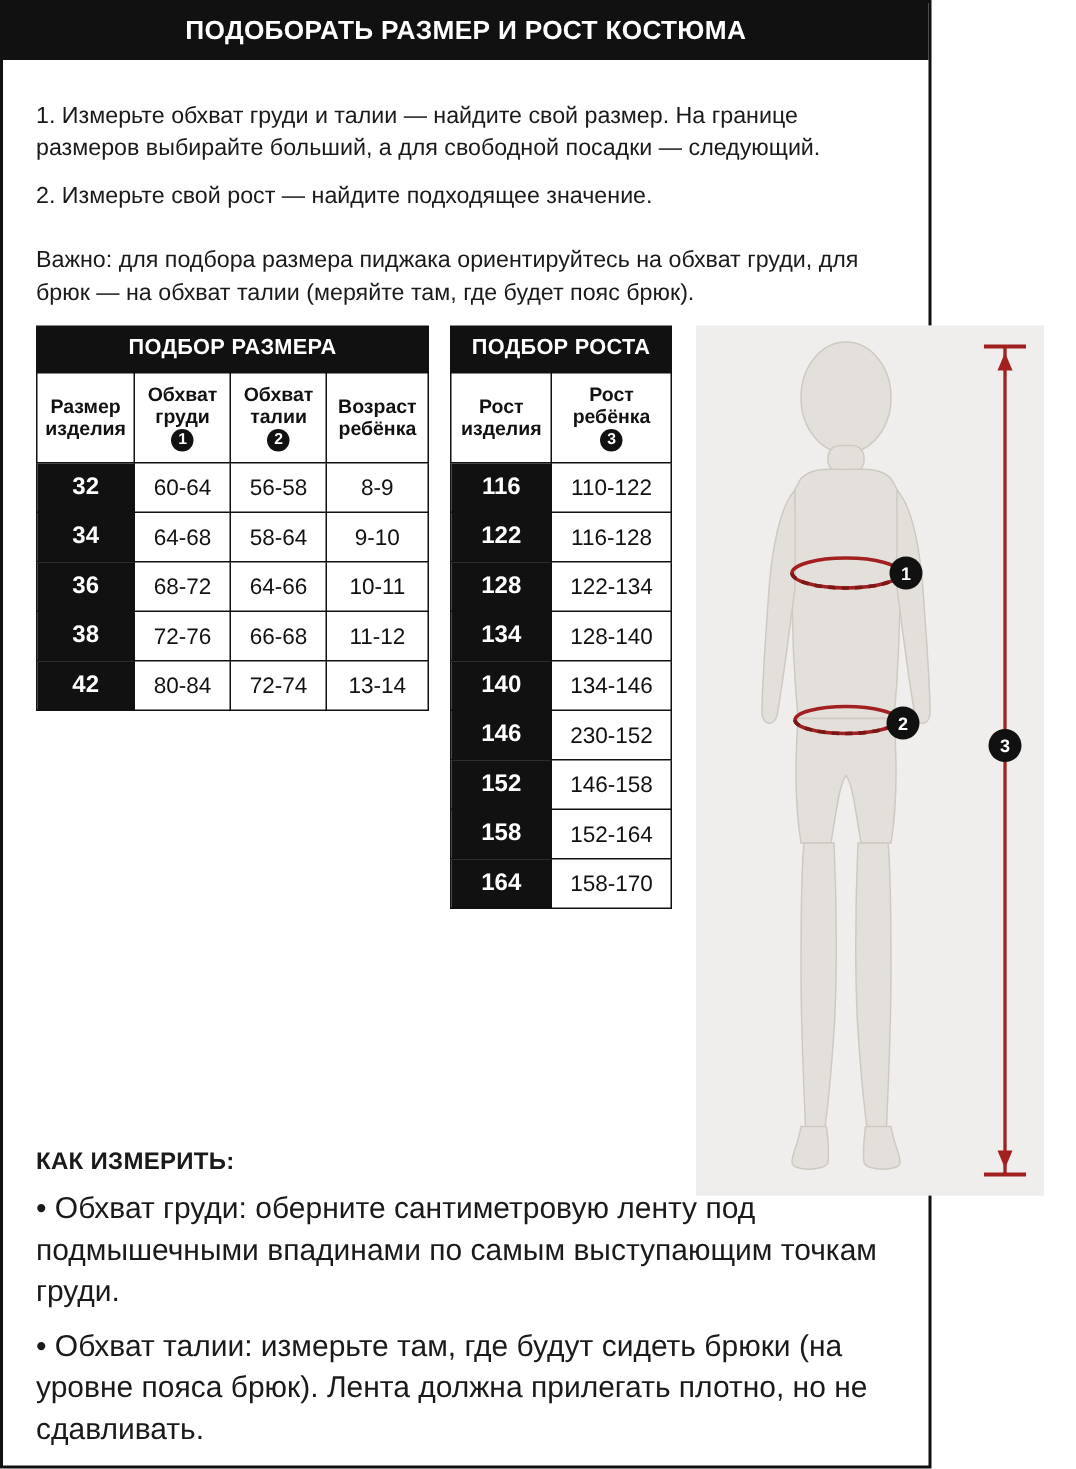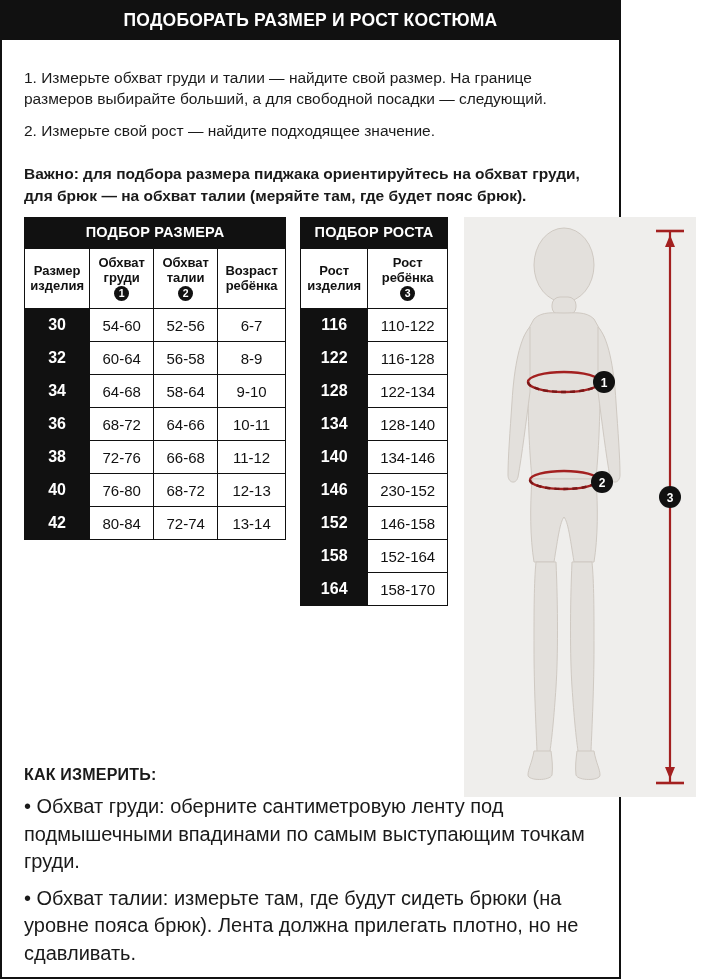--- a/index.html
+++ b/index.html
@@ -34,21 +34,21 @@
   .intro {
     padding: 27px 22px 0 22px;
   }
   .intro p {
     margin: 0 0 10px 0;
     font-size: 15.5px;
     line-height: 1.38;
     color: #1a1a1a;
   }
   .intro p.bold {
-    font-weight: bold;
+    font-weight: normal;
     margin-top: 22px;
     line-height: 1.42;
   }
   .mid {
     position: relative;
     padding: 0 22px;
     display: flex;
     align-items: flex-start;
   }
   table {
@@ -172,26 +172,20 @@
             <span>Обхват</span><br>
             <span>талии</span><br>
             <span class="badge">2</span>
           </th>
           <th class="col" style="width:68px">
             <span>Возраст</span><br>
             <span>ребёнка</span>
           </th>
         </tr>
         <tr>
-          <td class="dark">30</td>
-          <td class="val">54-60</td>
-          <td class="val">52-56</td>
-          <td class="val">6-7</td>
-        </tr>
-        <tr>
           <td class="dark">32</td>
           <td class="val">60-64</td>
           <td class="val">56-58</td>
           <td class="val">8-9</td>
         </tr>
         <tr>
           <td class="dark">34</td>
           <td class="val">64-68</td>
           <td class="val">58-64</td>
           <td class="val">9-10</td>
@@ -200,26 +194,20 @@
           <td class="dark">36</td>
           <td class="val">68-72</td>
           <td class="val">64-66</td>
           <td class="val">10-11</td>
         </tr>
         <tr>
           <td class="dark">38</td>
           <td class="val">72-76</td>
           <td class="val">66-68</td>
           <td class="val">11-12</td>
-        </tr>
-        <tr>
-          <td class="dark">40</td>
-          <td class="val">76-80</td>
-          <td class="val">68-72</td>
-          <td class="val">12-13</td>
         </tr>
         <tr>
           <td class="dark">42</td>
           <td class="val">80-84</td>
           <td class="val">72-74</td>
           <td class="val">13-14</td>
         </tr>
       </tbody>
         </table>
     </div>

